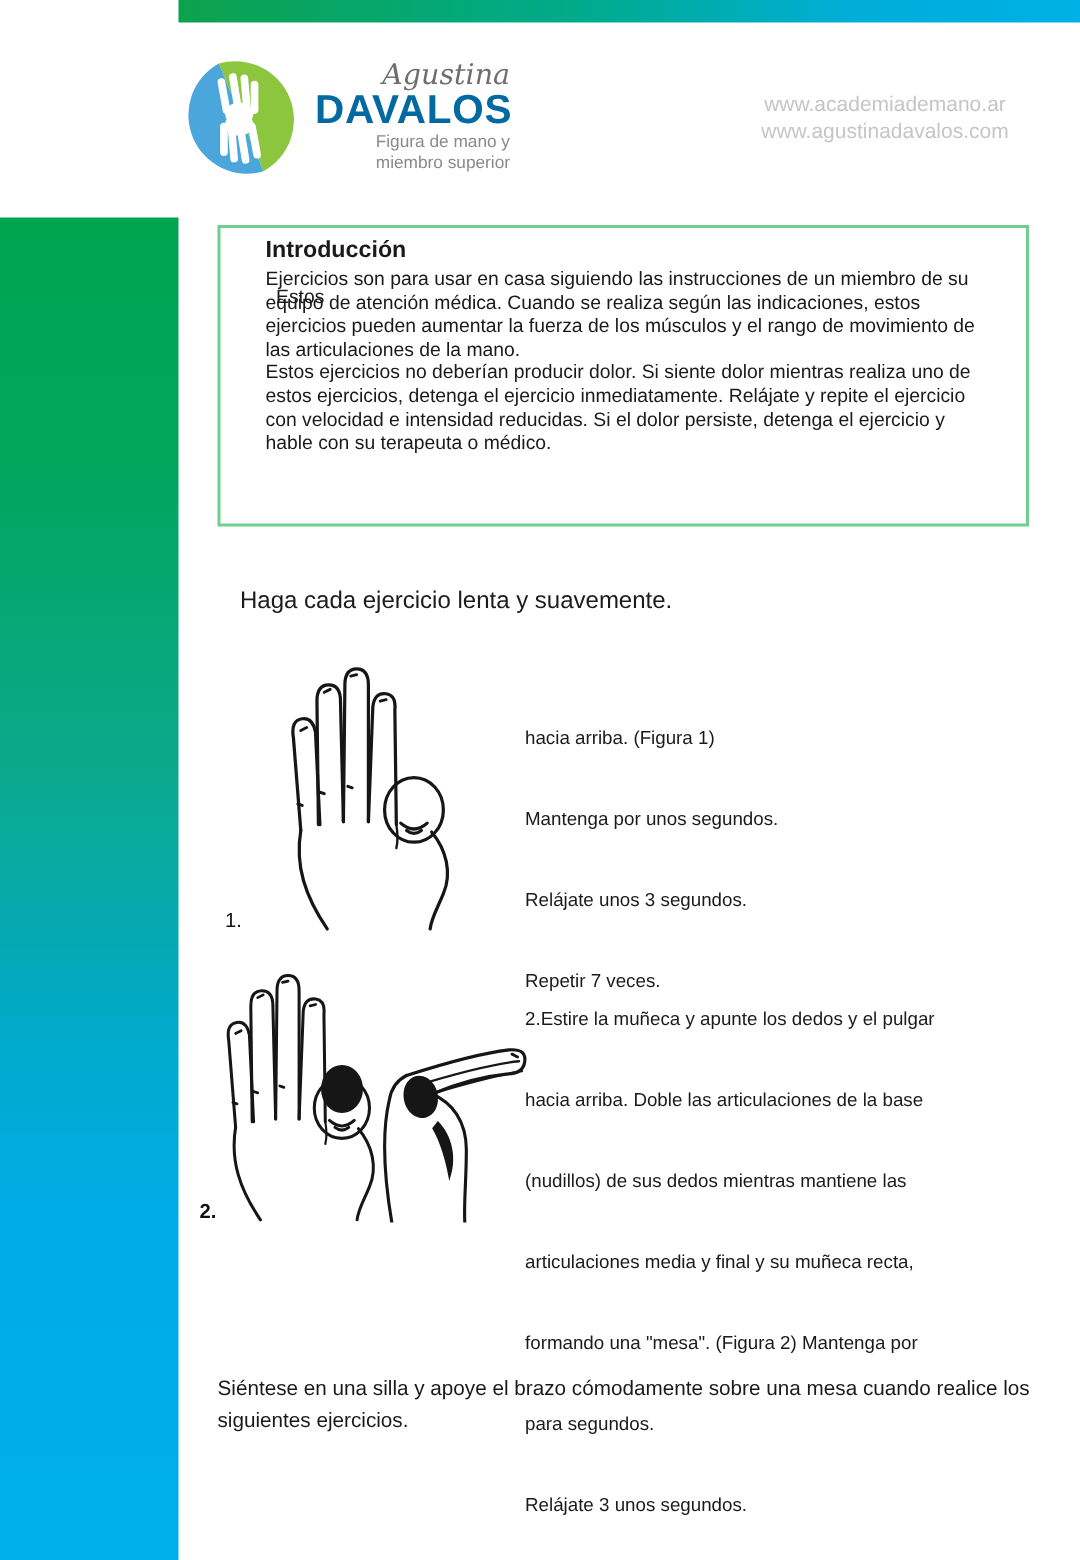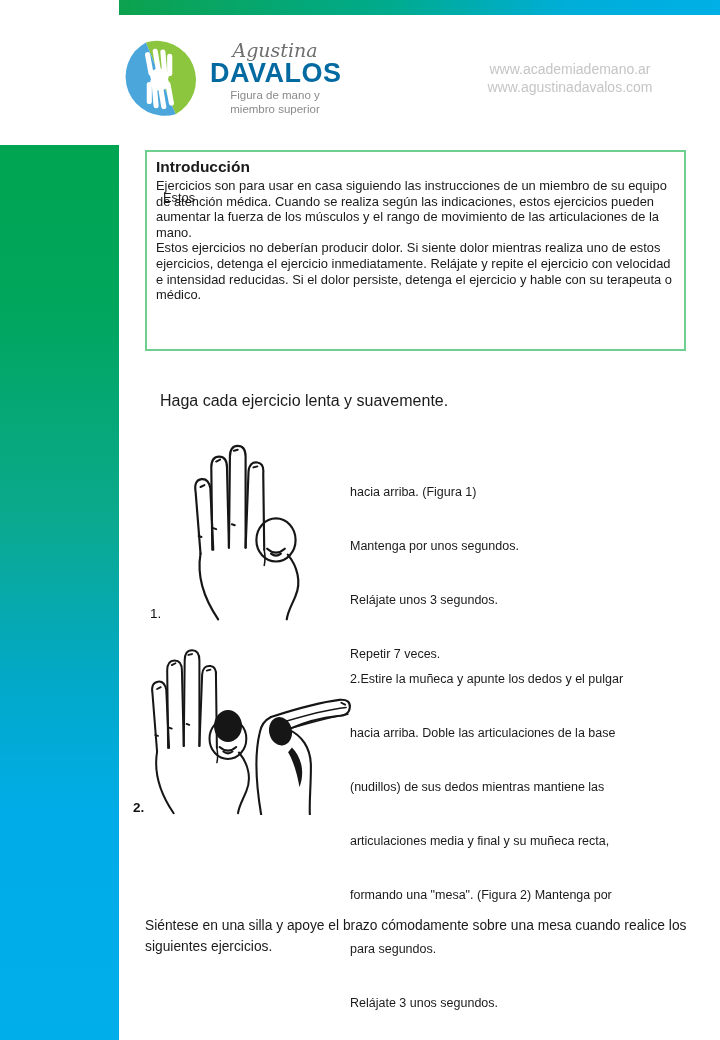--- a/index.html
+++ b/index.html
@@ -5,29 +5,29 @@
   html,body{margin:0;padding:0;background:#ffffff;}
   .page{position:relative;width:720px;height:1040px;background:#fff;overflow:hidden;
         font-family:"Liberation Sans",sans-serif;color:#1a1a1a;}
   
   .top-bar{position:absolute;left:119px;top:0;width:601px;height:15px;
            background:linear-gradient(90deg,#0ca24d 0%,#00ab8d 45%,#00aed9 75%,#00b0e6 100%);}
   .left-bar{position:absolute;left:0;top:145px;width:119px;height:895px;
             background:linear-gradient(180deg,#00a551 0%,#00a65c 18%,#0ba98f 42%,#02a9c8 60%,#00ace8 75%,#00aee9 100%);}
   
   .logo-circle{position:absolute;left:117px;top:36px;width:85px;height:85px;}
-  .brand-block{position:absolute;left:210px;top:40px;width:130px;text-align:center;}
+  .brand-block{position:absolute;left:210px;top:40px;width:130px;text-align:right;}
   .brand-script{font-family:"DejaVu Serif",serif;font-style:italic;font-size:19px;color:#6e6e6e;line-height:20px;}
   .brand-name{font-size:27px;font-weight:bold;color:#0369a1;letter-spacing:0.5px;line-height:26px;}
   .brand-tagline{font-size:11.5px;color:#8a8a8a;line-height:13.5px;margin-top:3px;}
-  .websites{position:absolute;left:470px;top:60px;width:200px;text-align:center;
+  .websites{position:absolute;left:490px;top:60px;width:200px;text-align:center;
             font-size:14px;color:#c5c5c5;line-height:18px;}
   
   .intro-box{position:absolute;left:145px;top:150px;width:541px;height:201px;
-             border:2px solid #6fcf8f;background:#fff;padding:6px 9px;box-sizing:border-box;}
+             border:2px solid #6fcf8f;background:#fff;padding:6px 30px;box-sizing:border-box;}
   .intro-title{font-size:15.5px;font-weight:bold;margin:0 0 2px 0;}
   .intro-p{font-size:12.9px;line-height:15.6px;margin:0;}
   .ov{position:relative;display:inline-block;}
   .ov .ov-top{position:absolute;left:7px;top:12px;white-space:nowrap;}
   
   .main-heading{position:absolute;left:160px;top:392px;font-size:16px;font-weight:normal;
                 color:#1b1b1b;margin:0;}
   
   .ex-text{position:absolute;width:335px;font-size:12.5px;line-height:18px;white-space:pre-wrap;}
   .ex1-text{left:350px;top:447px;}

